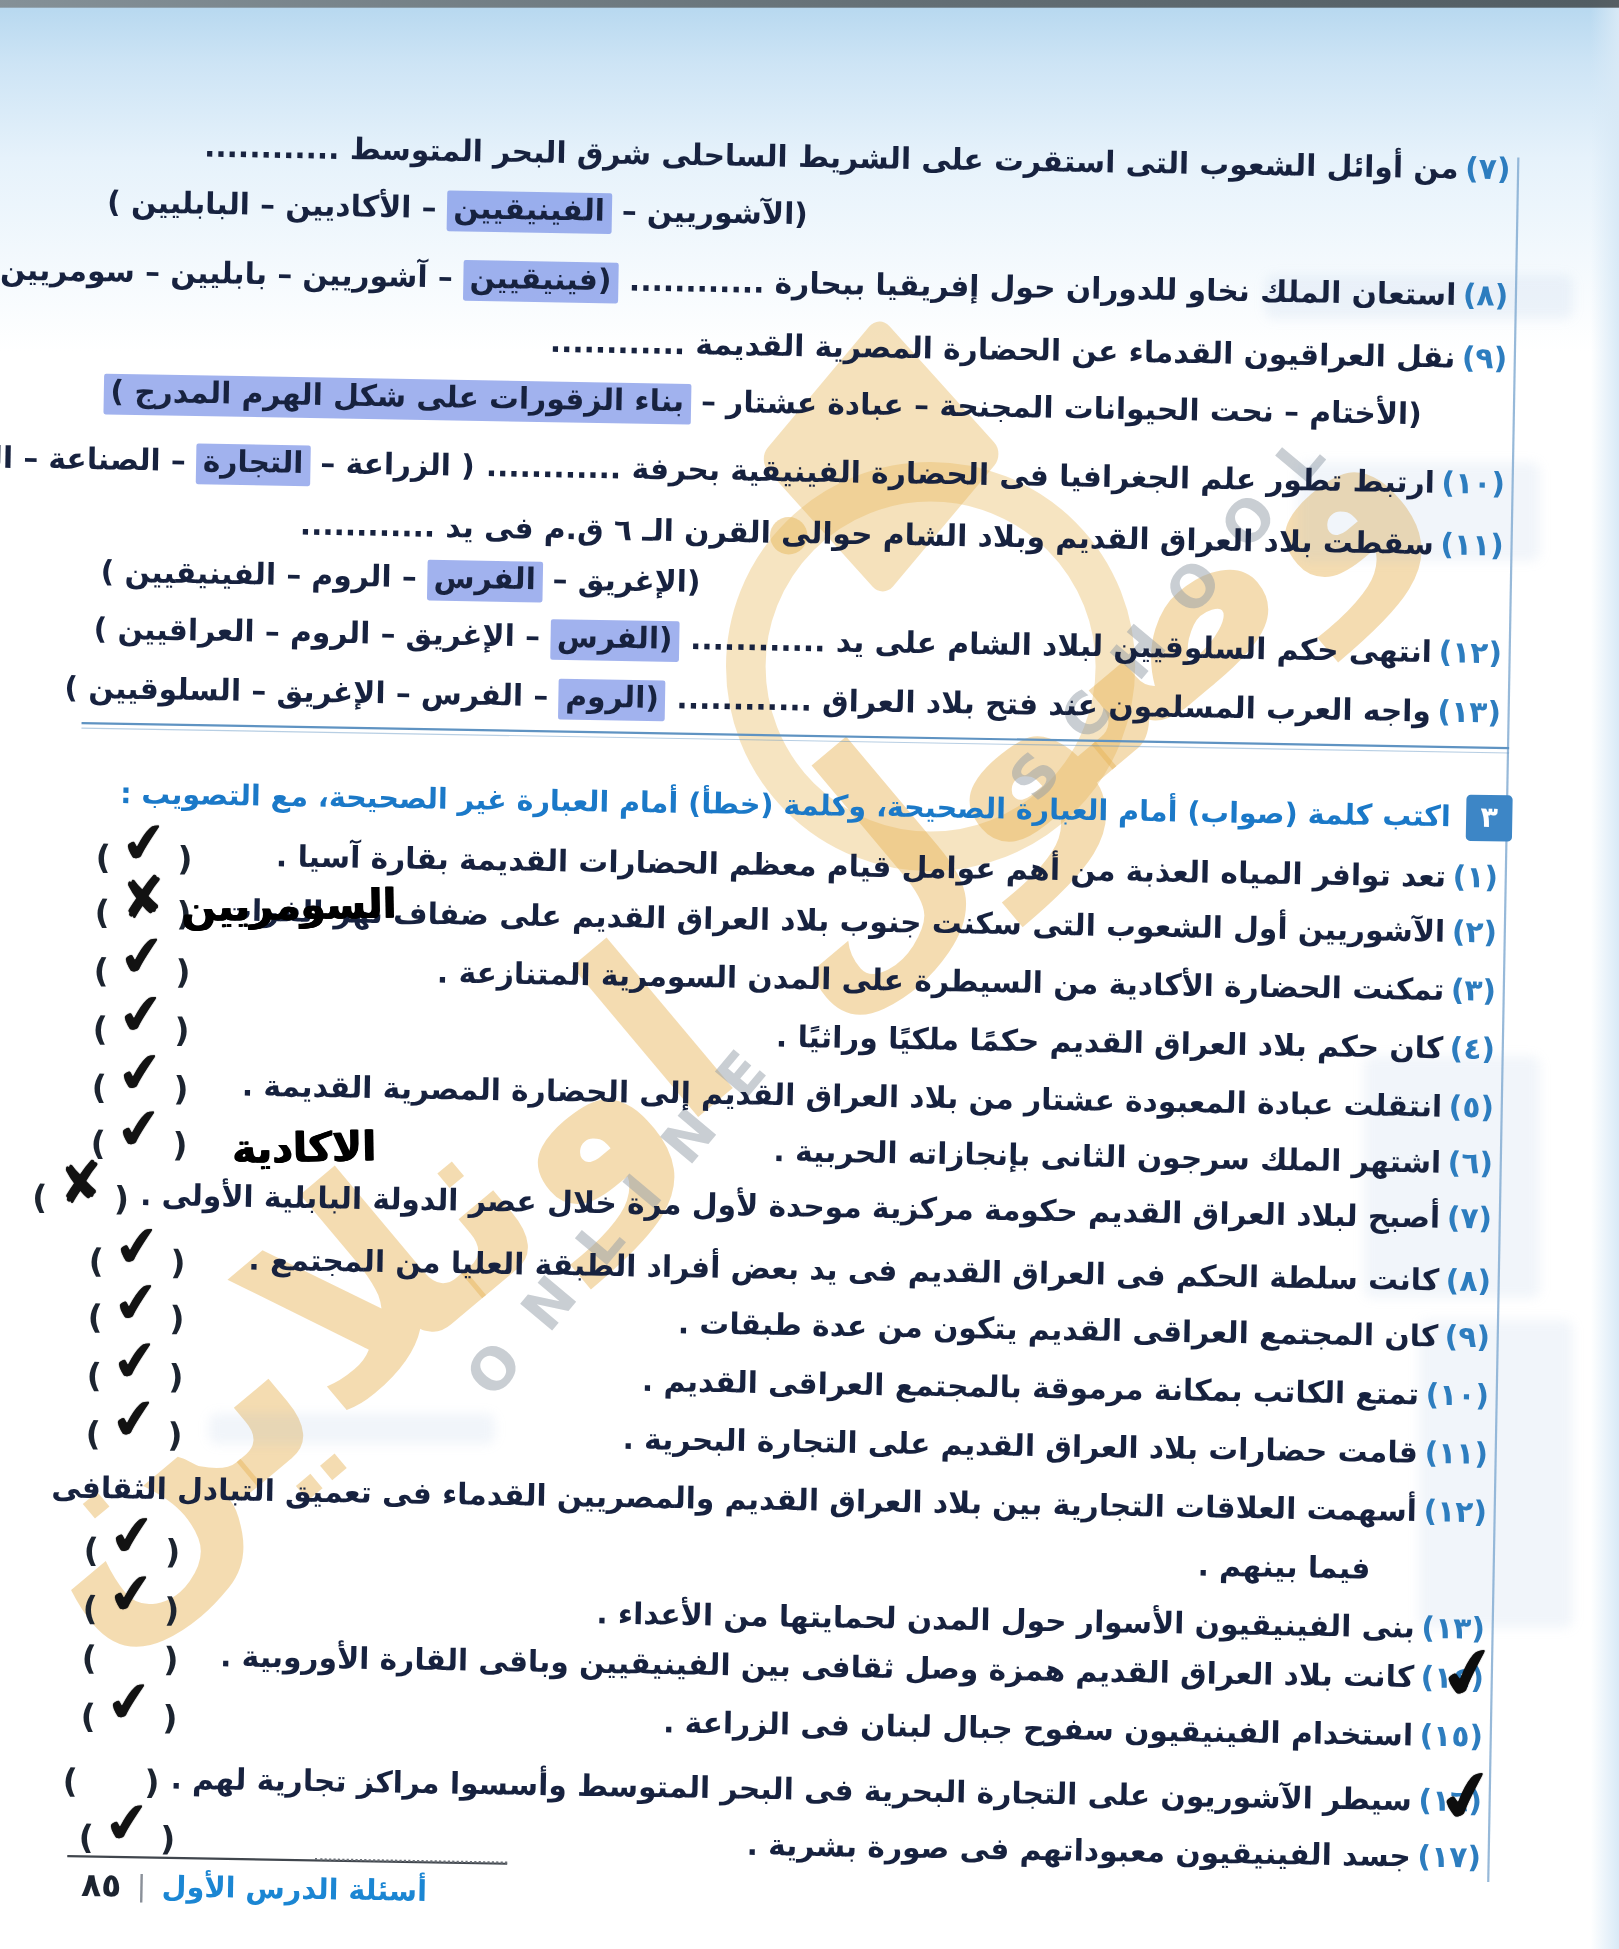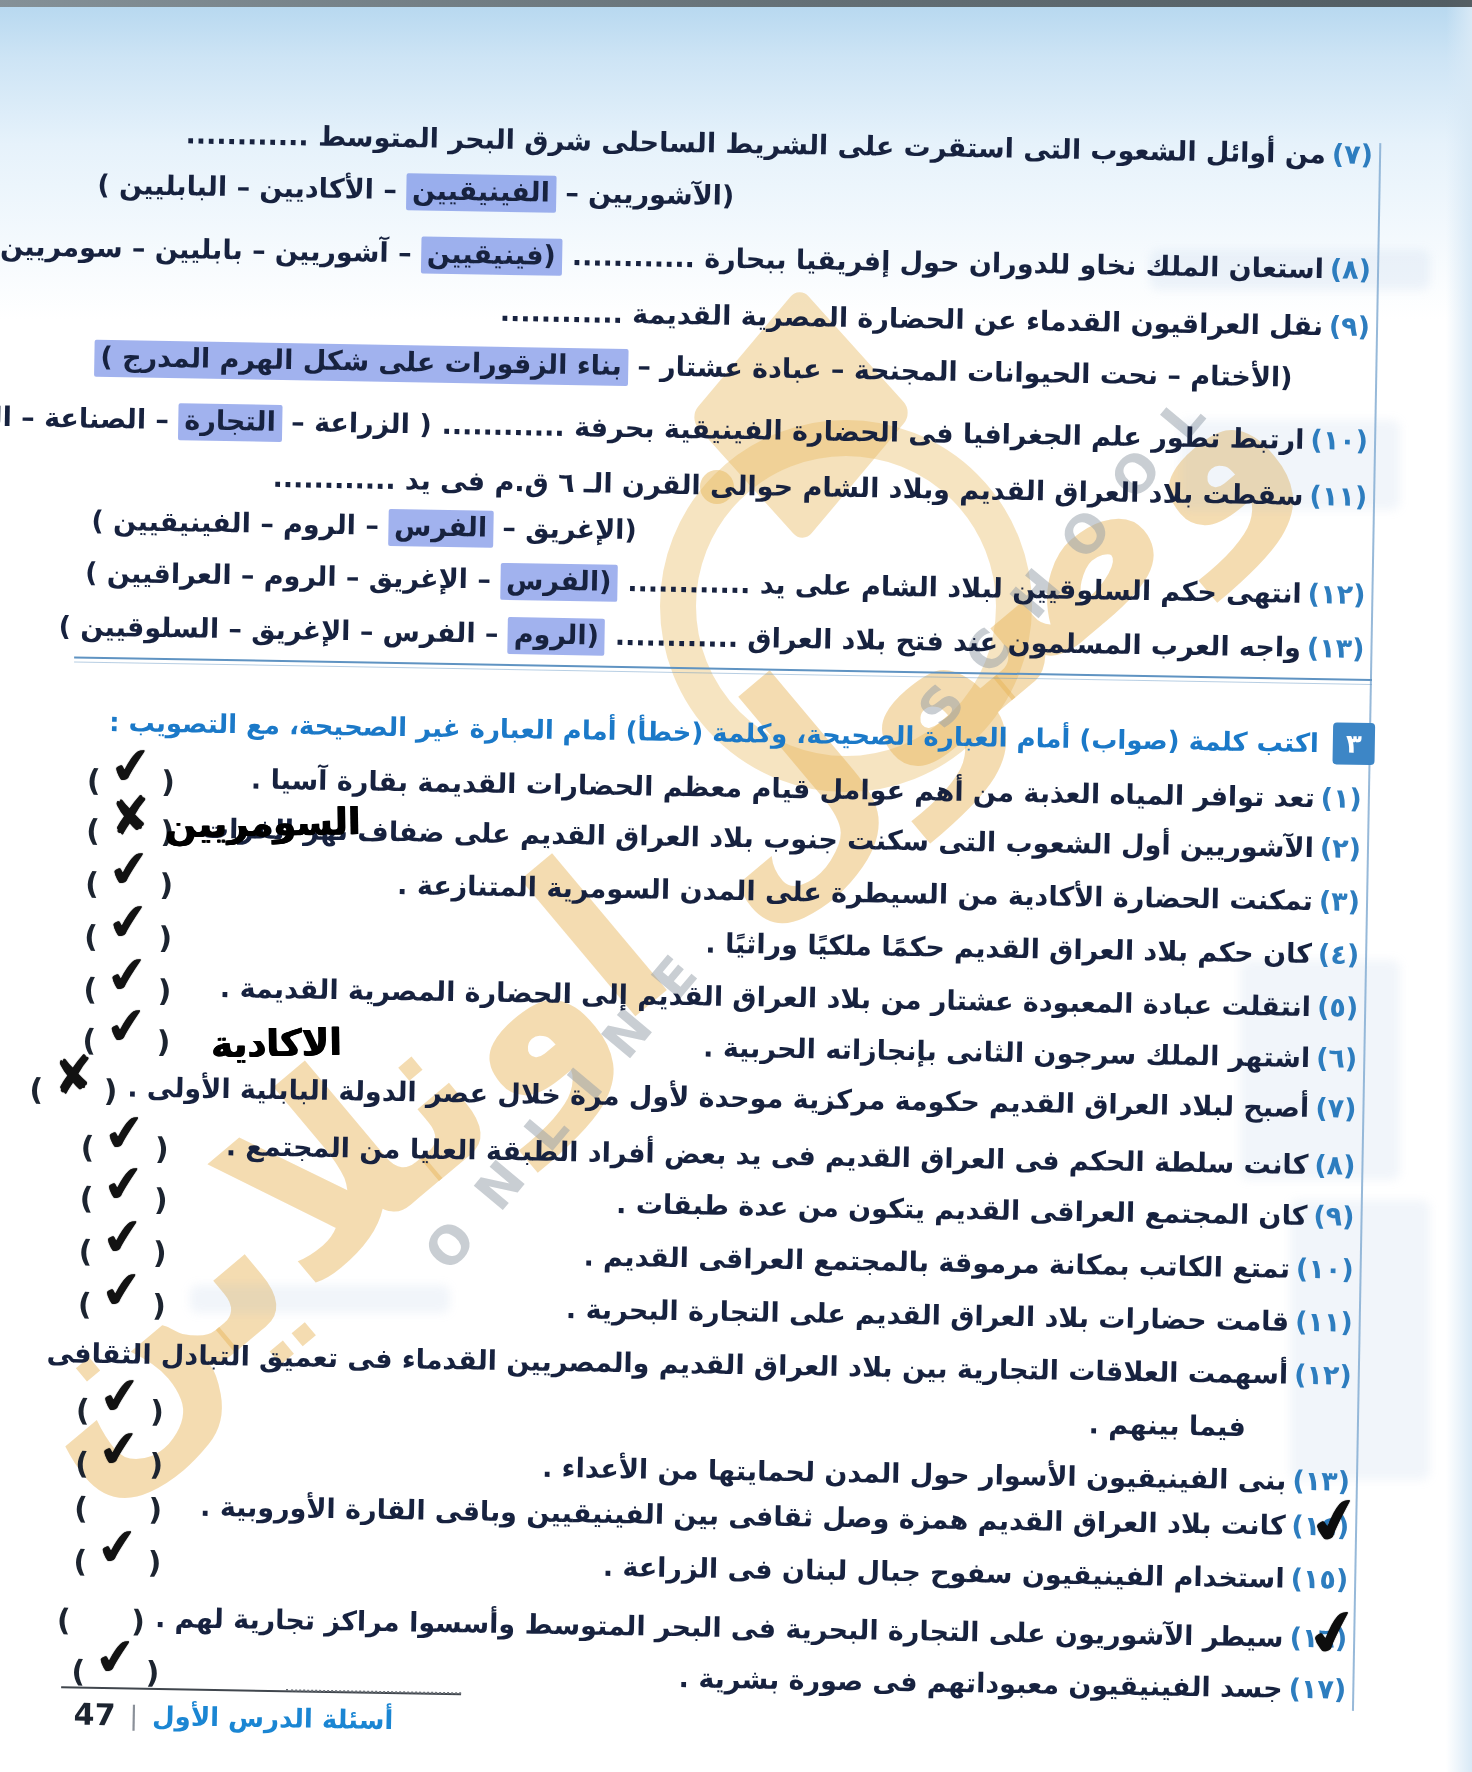--- a/index.html
+++ b/index.html
@@ -306,18 +306,18 @@
       <span class="slot">
           <span>(</span>
           <span class="mk">✔</span>
           <span>)</span>
         </span>
     </div>
 
     <div class="footrule"></div>
     <div class="footrule-dots"></div>
     <div class="footer">
-      <span class="fpage">47</span>
+      <span class="fpage">٨٥</span>
       <span class="fsep">|</span>
       <span class="flesson">أسئلة الدرس الأول</span>
     </div>
   </div>
 </div>
 
 </body></html>

